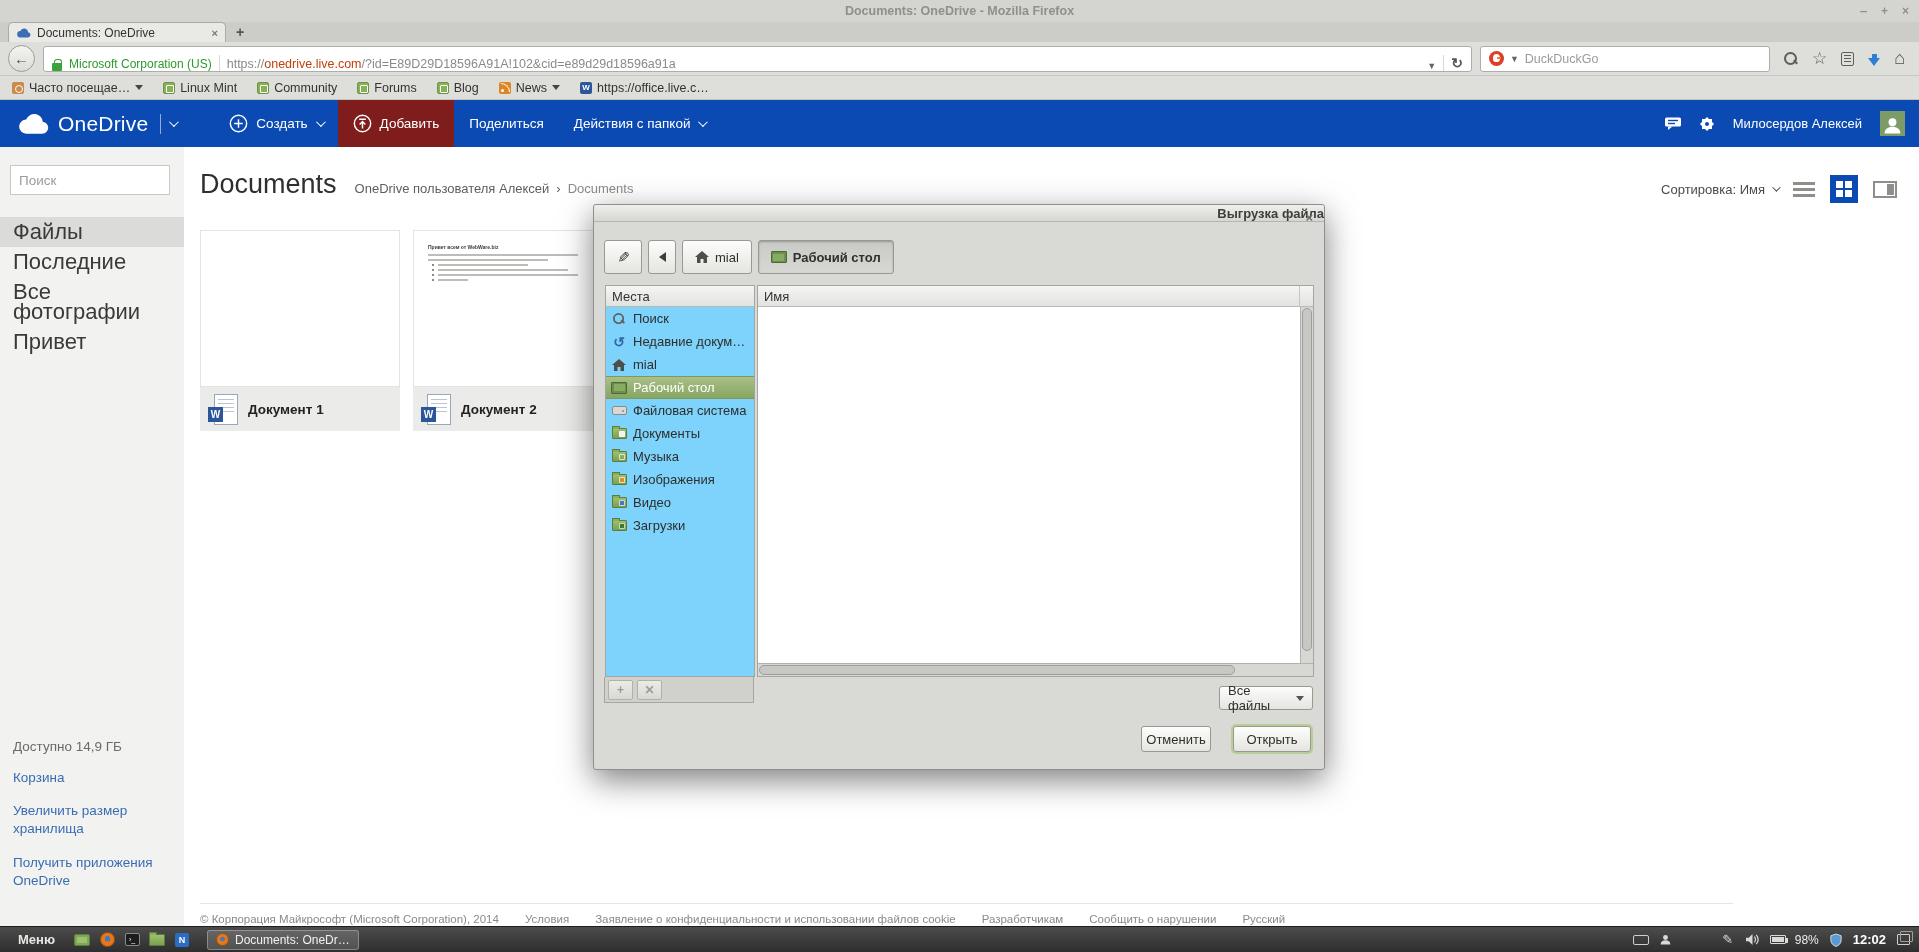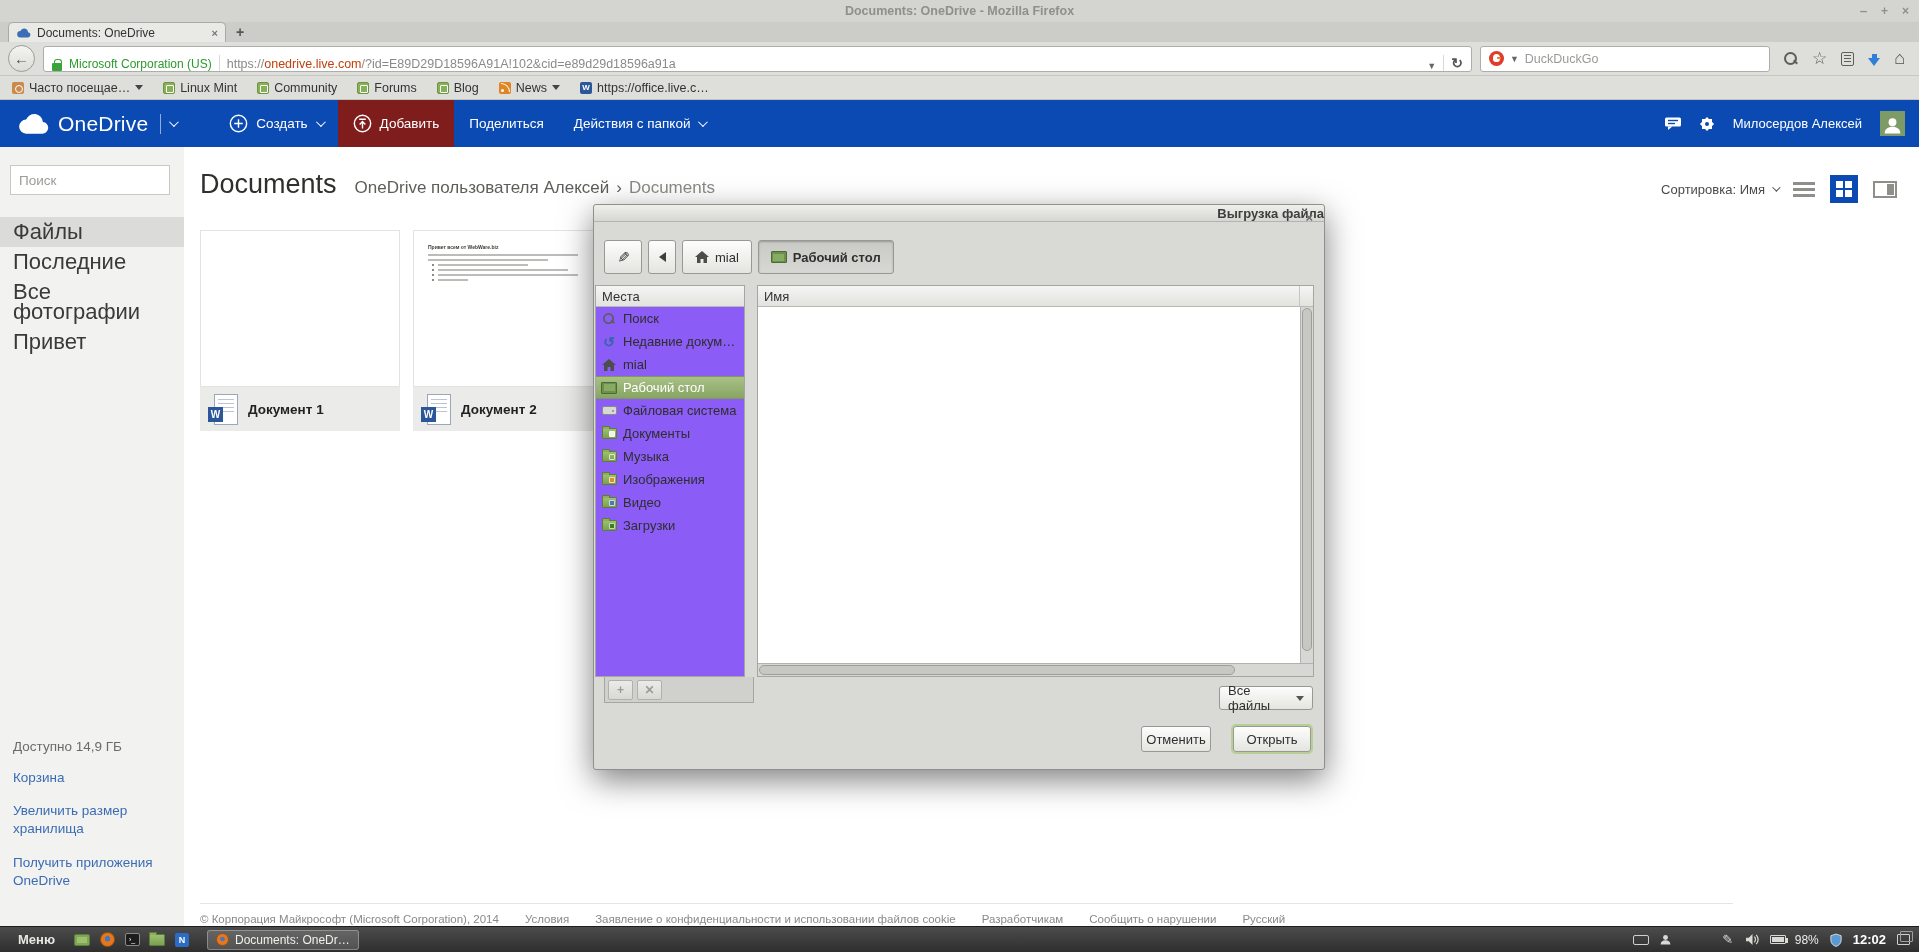--- a/index.html
+++ b/index.html
@@ -77,21 +77,21 @@
 .sb-nav{margin-top:22px;font-size:22px;color:#3a3a38}
 .sb-item{padding:5px 0 5px 13px;line-height:20px}
 .sb-item.active{background:#dbdbd9}
 .sb-bottom{position:absolute;top:592px;left:13px;width:152px;display:flex;flex-direction:column;gap:15px;font-size:13.5px}
 .sb-storage{color:#6b6b67}
 .sb-link{color:#3a6cb4;line-height:1.35}
 
 .main{position:absolute;left:184px;top:147px;right:0;bottom:26px;background:#fff}
 .mhead{display:flex;align-items:baseline;padding:22px 0 0 16px;gap:18px}
 .ptitle{font-size:27px;color:#2f2f2d;font-weight:normal}
-.crumbs{font-size:17px;color:#5e5e5a;display:flex;gap:7px;align-items:baseline}
+.crumbs{font-size:13px;color:#5e5e5a;display:flex;gap:7px;align-items:baseline}
 .crumbs .cur{color:#8a8a86}
 .viewctl{position:absolute;right:22px;top:28px;display:flex;align-items:center;gap:15px}
 .sortlbl{font-size:13px;color:#4a4a46;display:flex;align-items:center;gap:7px}
 .sortlbl .chev{border-color:#4a4a46;width:6px;height:6px}
 .listicon{width:22px;height:15px;background:repeating-linear-gradient(to bottom,#8e8e8a 0 3px,transparent 3px 6px)}
 .gridicon{width:28px;height:28px;background:#0b4ab2;display:grid;grid-template-columns:1fr 1fr;gap:2px;padding:6px}
 .gridicon i{background:#fff}
 .paneicon{width:24px;height:17px;border:2px solid #8e8e8a;position:relative}
 .paneicon::after{content:"";position:absolute;right:1px;top:1px;bottom:1px;width:7px;background:#8e8e8a}
 .tiles{display:flex;gap:13px;margin:30px 0 0 16px}
@@ -114,21 +114,21 @@
 .dclose{position:absolute;right:11px;top:5px;color:#6e6e6a;font-weight:bold;font-size:13px}
 .dtools{position:absolute;left:10px;top:35px;display:flex;gap:6px;align-items:center}
 .gbtn{background:linear-gradient(#fdfdfc,#e4e4e0);border:1px solid #999994;border-radius:3px;font-size:13px;color:#2f2f2d;display:inline-flex;align-items:center;justify-content:center;gap:6px}
 .tbtn{height:34px}
 .pressed{background:linear-gradient(#c9c9c5,#d7d7d3);box-shadow:inset 0 1px 2px rgba(0,0,0,.25);font-weight:bold}
 .i-pencil::before{content:"✎";font-size:15px;color:#333;display:inline-block;transform:rotate(90deg)}
 .tri-left{width:0;height:0;border-top:5px solid transparent;border-bottom:5px solid transparent;border-right:7px solid #3e3e3a}
 .i-homesm{width:14px;height:12px;flex:none}
 .deskicon{width:16px;height:12px;background:#6d8f4e;border:1px solid #4c6b33;border-radius:1px;position:relative;flex:none}
 .deskicon::before{content:"";position:absolute;inset:1.5px;background:#87ab62}
-.places{position:absolute;left:1px;top:80px;width:150px;height:392px;background:#8b5cf6;border:1px solid #a5a5a1;overflow:hidden}
+.places{position:absolute;left:11px;top:80px;width:150px;height:392px;background:#7dd3fc;border:1px solid #a5a5a1;overflow:hidden}
 .lhead{height:21px;background:linear-gradient(#f5f5f3,#e2e2df);border-bottom:1px solid #b9b9b5;font-size:13px;color:#333;display:flex;align-items:center;padding-left:6px}
 .prow{height:23px;display:flex;align-items:center;gap:6px;padding-left:5px;font-size:13px;color:#2e2e2c;white-space:nowrap;overflow:hidden}
 .prow.sel{background:linear-gradient(#a9c087,#87a562);color:#fff;border-top:1px solid #7d9a59;border-bottom:1px solid #7d9a59}
 .pi{width:16px;height:16px;flex:none;display:flex;align-items:center;justify-content:center}
 .i-recent::before{content:"↺";color:#3465a4;font-weight:bold;font-size:14px}
 .drivei{width:15px;height:9px;background:#d8d8d4;border:1px solid #8b8b87;border-radius:2px;position:relative}
 .drivei::after{content:"";position:absolute;right:2px;top:3px;width:2px;height:2px;background:#8b8b87;border-radius:50%}
 .fld{width:15px;height:11px;background:linear-gradient(#9cc06e,#7ba04f);border:1px solid #5e7d3c;border-radius:1px;position:relative}
 .fld::before{content:"";position:absolute;top:-3px;left:-1px;width:6px;height:2px;background:#8cae5d;border:1px solid #5e7d3c;border-bottom:none;border-radius:1px 1px 0 0}
 .fld i{position:absolute;right:1px;bottom:1px;width:6px;height:6px;border-radius:1px;border:1px solid rgba(255,255,255,.7)}

